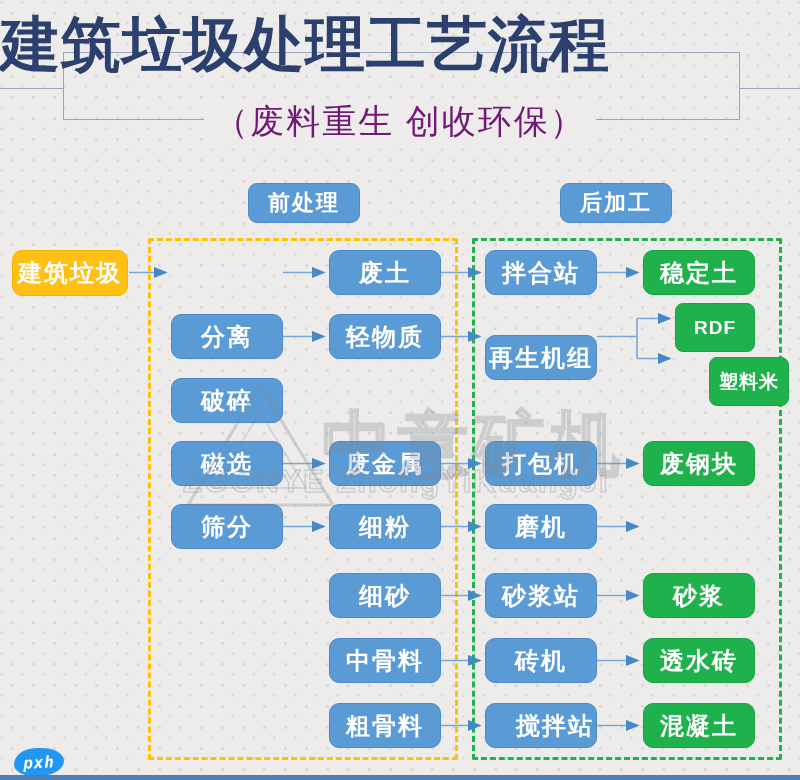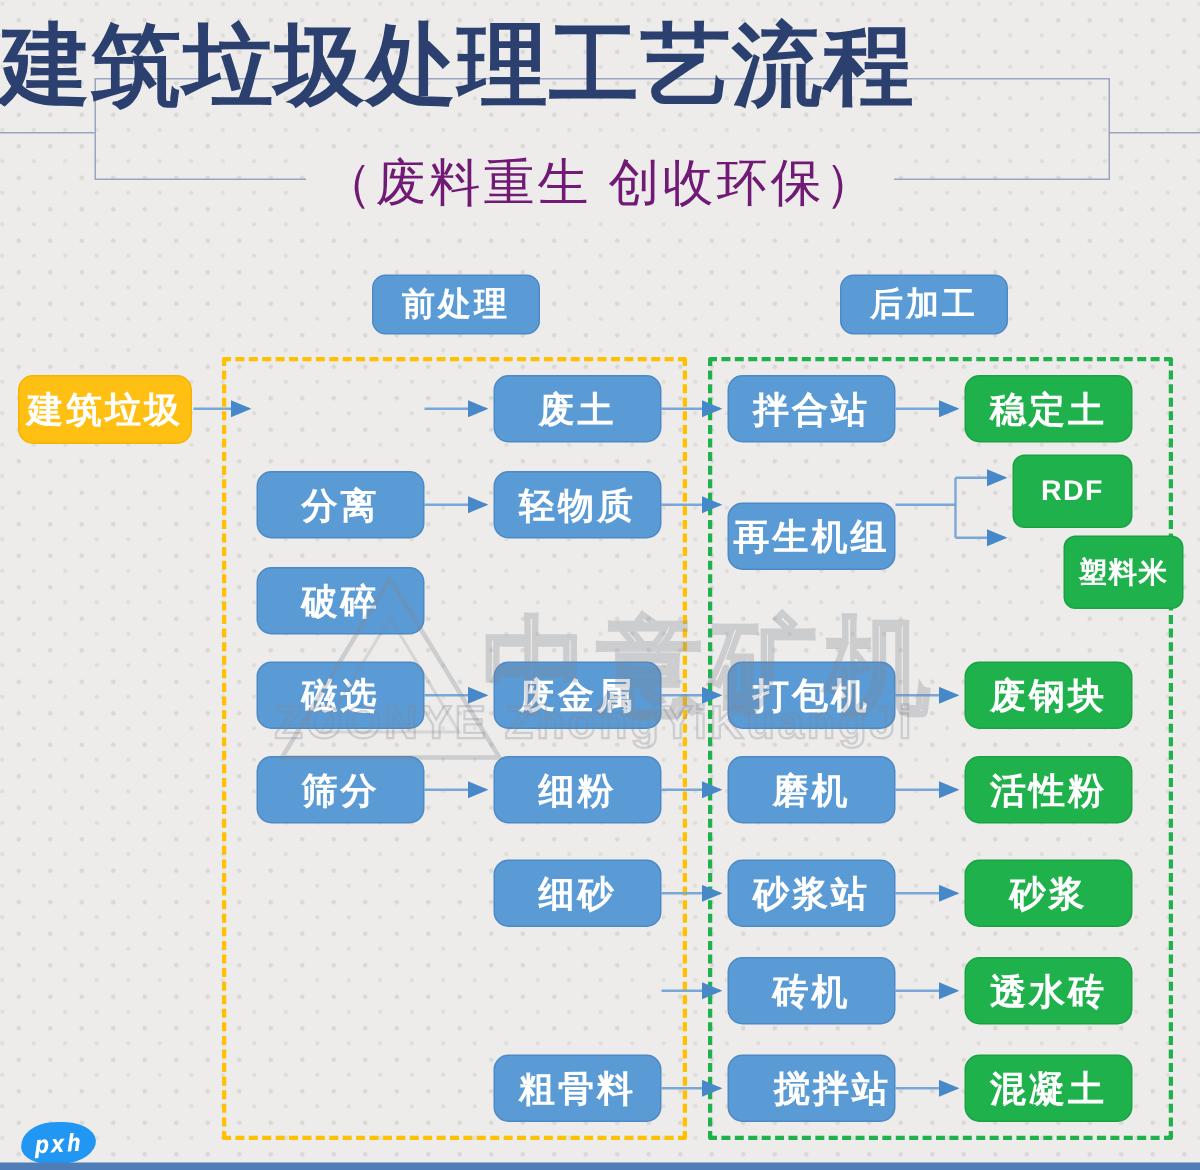--- a/index.html
+++ b/index.html
@@ -134,35 +134,35 @@
   <div class="node blue" style="left:171px;top:314px;">分离</div>
   <div class="node blue" style="left:171px;top:378px;">破碎</div>
   <div class="node blue" style="left:171px;top:441px;">磁选</div>
   <div class="node blue" style="left:171px;top:504px;">筛分</div>
 
   <div class="node blue" style="left:329px;top:250px;">废土</div>
   <div class="node blue" style="left:329px;top:314px;">轻物质</div>
   <div class="node blue" style="left:329px;top:441px;">废金属</div>
   <div class="node blue" style="left:329px;top:504px;">细粉</div>
   <div class="node blue" style="left:329px;top:573px;">细砂</div>
+  <div class="node blue" style="left:329px;top:638px;">中骨料</div>
   <div class="node blue" style="left:329px;top:703px;">粗骨料</div>
 
   <div class="node blue" style="left:485px;top:250px;">拌合站</div>
   <div class="node blue" style="left:485px;top:314px;margin-top:21px;">再生机组</div>
   <div class="node blue" style="left:485px;top:441px;">打包机</div>
   <div class="node blue" style="left:485px;top:504px;">磨机</div>
   <div class="node blue" style="left:485px;top:573px;">砂浆站</div>
   <div class="node blue" style="left:485px;top:638px;">砖机</div>
   <div class="node blue" style="left:485px;top:703px;padding-left:28px;">搅拌站</div>
 
   <div class="node green" style="left:643px;top:250px;">稳定土</div>
   <div class="node green small" style="left:675px;top:303px;">RDF</div>
   <div class="node green small" style="left:675px;top:357px;margin-left:34px;">塑料米</div>
   <div class="node green" style="left:643px;top:441px;">废钢块</div>
-  <div class="node green" style="left:643px;top:504px;">活性粉</div>
   <div class="node green" style="left:643px;top:573px;">砂浆</div>
   <div class="node green" style="left:643px;top:638px;">透水砖</div>
   <div class="node green" style="left:643px;top:703px;">混凝土</div>
 
   <div class="watermark">
     <svg class="wm-tri" width="180" height="135" viewBox="0 0 180 135">
       <polygon points="82,8 10,127 155,127" fill="none" stroke="rgba(128,134,146,0.30)" stroke-width="3"></polygon>
       <polygon points="82,34 36,110 128,110" fill="none" stroke="rgba(128,134,146,0.22)" stroke-width="2"></polygon>
     </svg>
     <div class="wm-cn">中意矿机</div>

